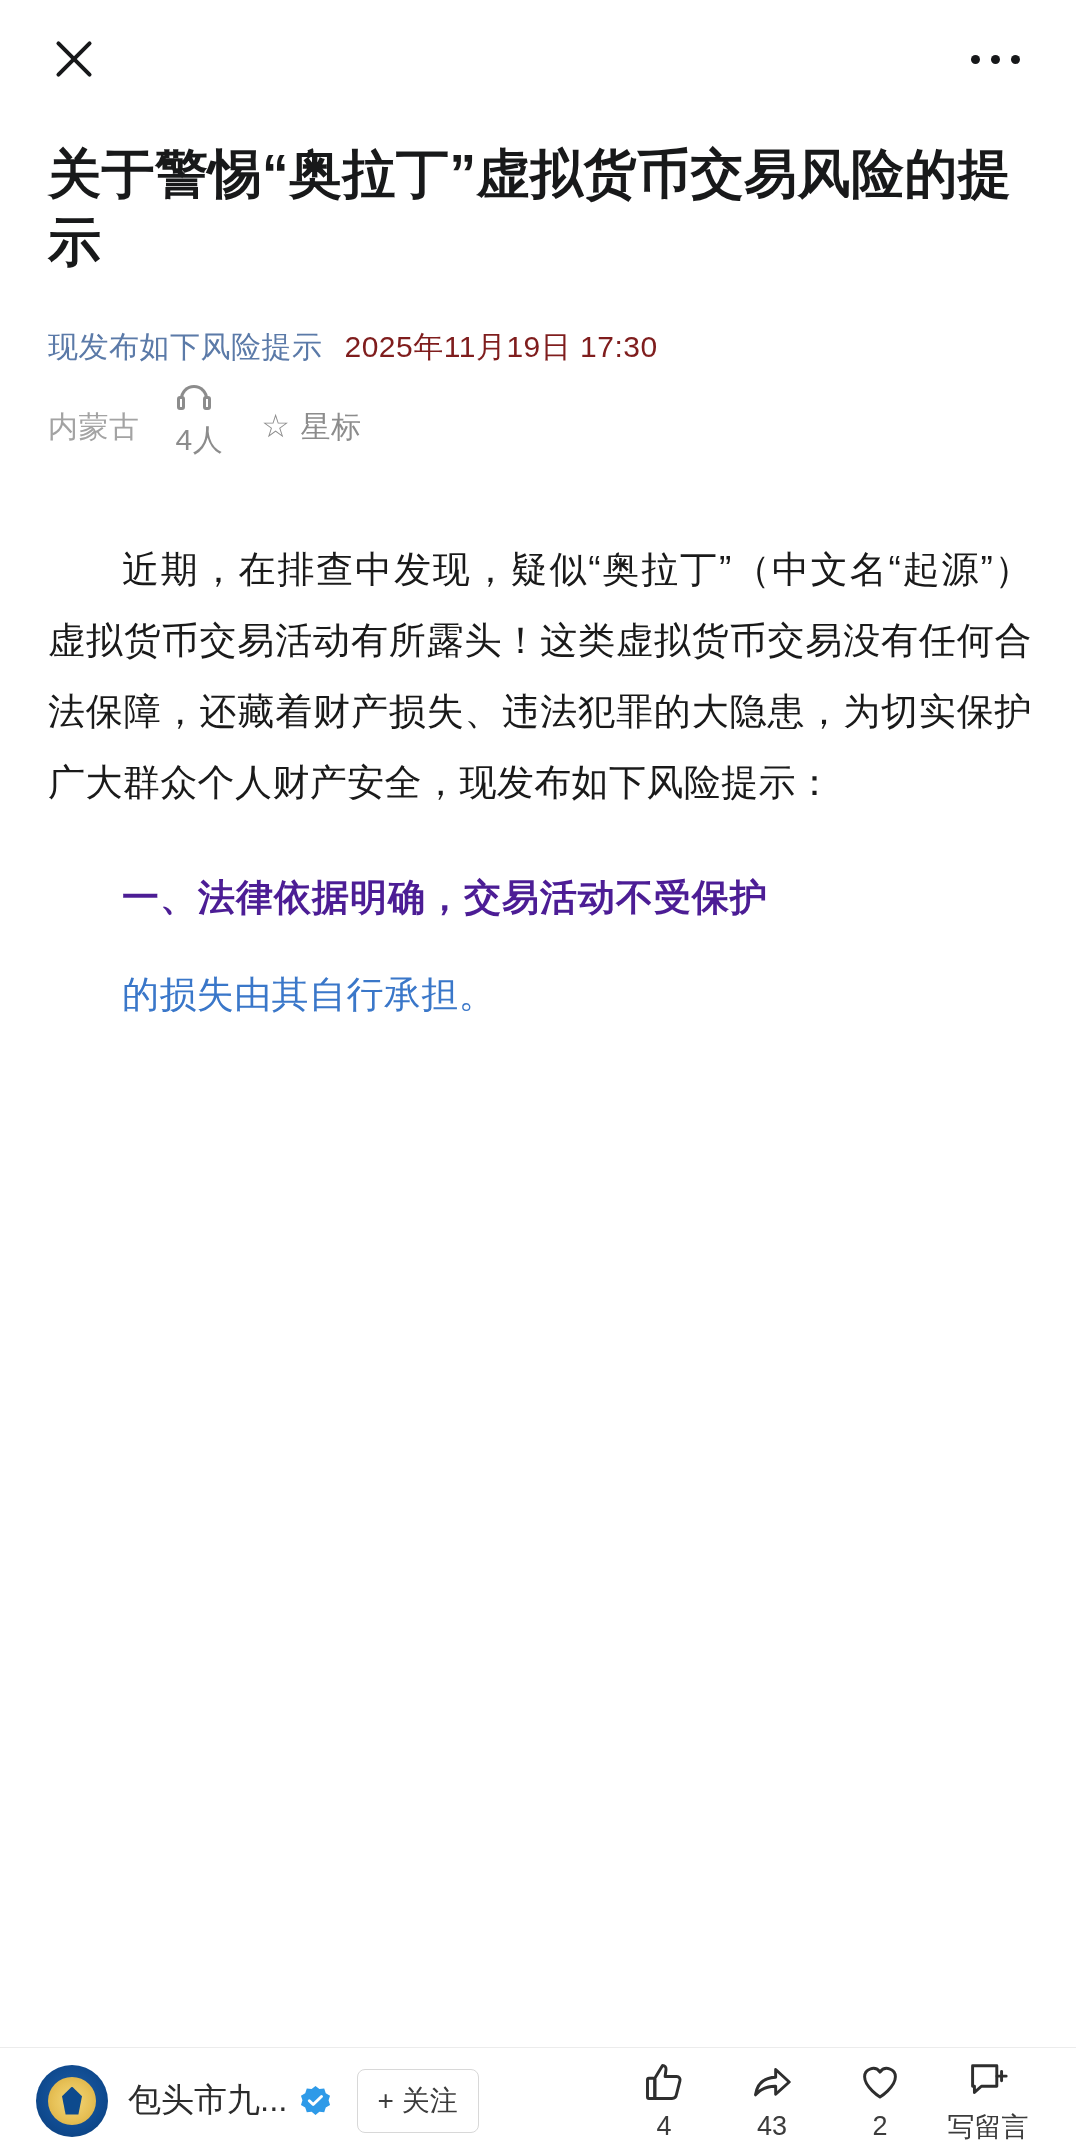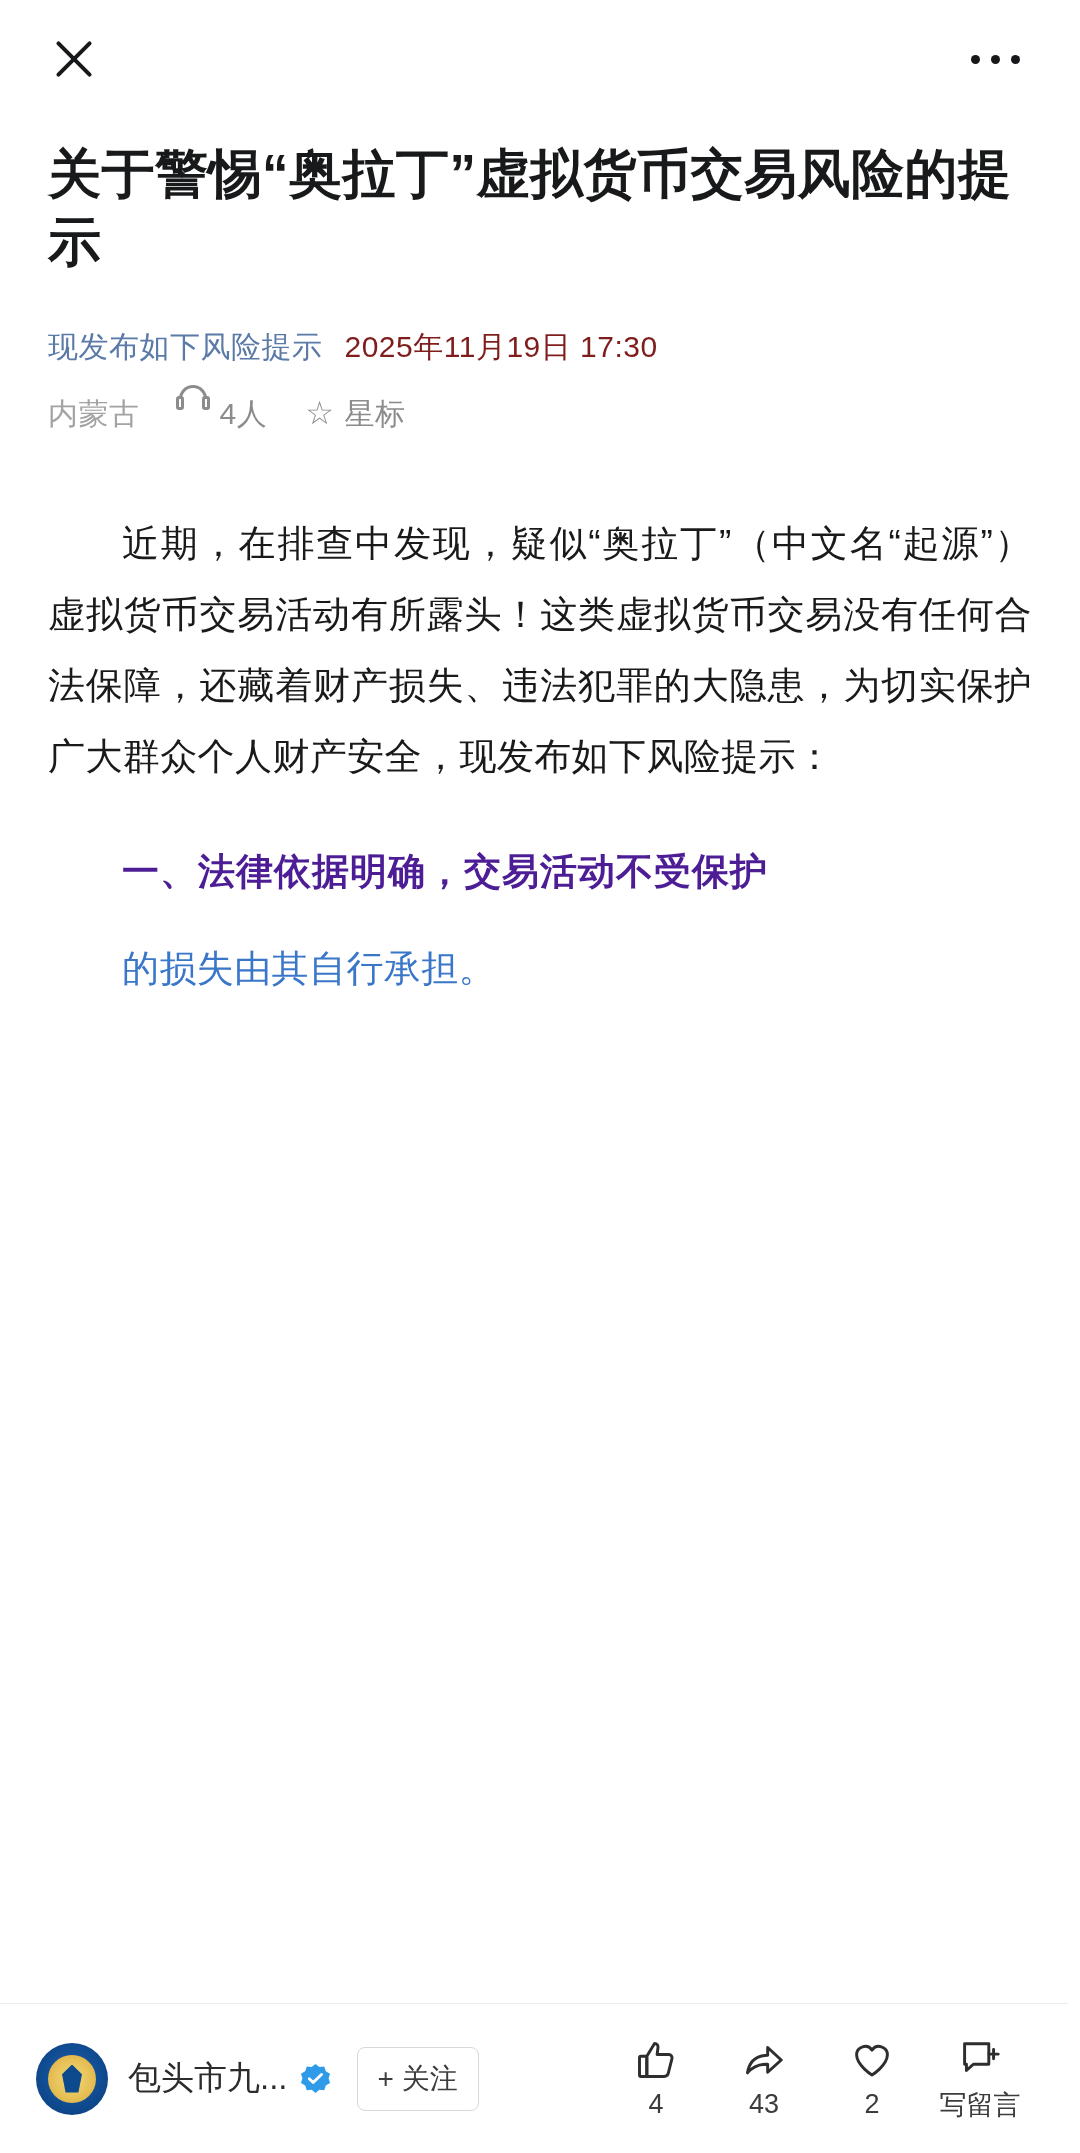--- a/index.html
+++ b/index.html
@@ -91,23 +91,24 @@
     margin-top: 10px;
     display: flex;
     align-items: center;
     font-size: 30px;
     color: #a3a3a3;
     gap: 8px;
   }
   .meta-row2 .loc { margin-right: 28px; }
   .listen {
     display: inline-flex;
-    align-items: flex-start;
+    align-items: center;
     color: #8c8c8c;
     margin-right: 30px;
+    flex-direction: column;
   }
   .headphone-icon {
     display: inline-block;
     width: 34px;
     height: 26px;
     position: relative;
     margin-right: 10px;
   }
   .headphone-icon::before {
     content: "";
@@ -179,22 +180,22 @@
     right: 0;
     bottom: 150px;
     height: 90px;
     background: linear-gradient(to bottom, rgba(255,255,255,0), #ffffff 78%);
     pointer-events: none;
   }
 
   
   .bottombar {
     position: absolute;
-    left: 0; right: 12px; bottom: 0;
-    height: 150px;
+    left: 0; right: 4px; bottom: 0;
+    height: 106px;
     background: #ffffff;
     border-top: 1px solid #ececec;
     display: flex;
     align-items: center;
     padding: 0 34px 0 36px;
     box-sizing: border-box;
   }
   .avatar {
     width: 72px;
     height: 72px;

